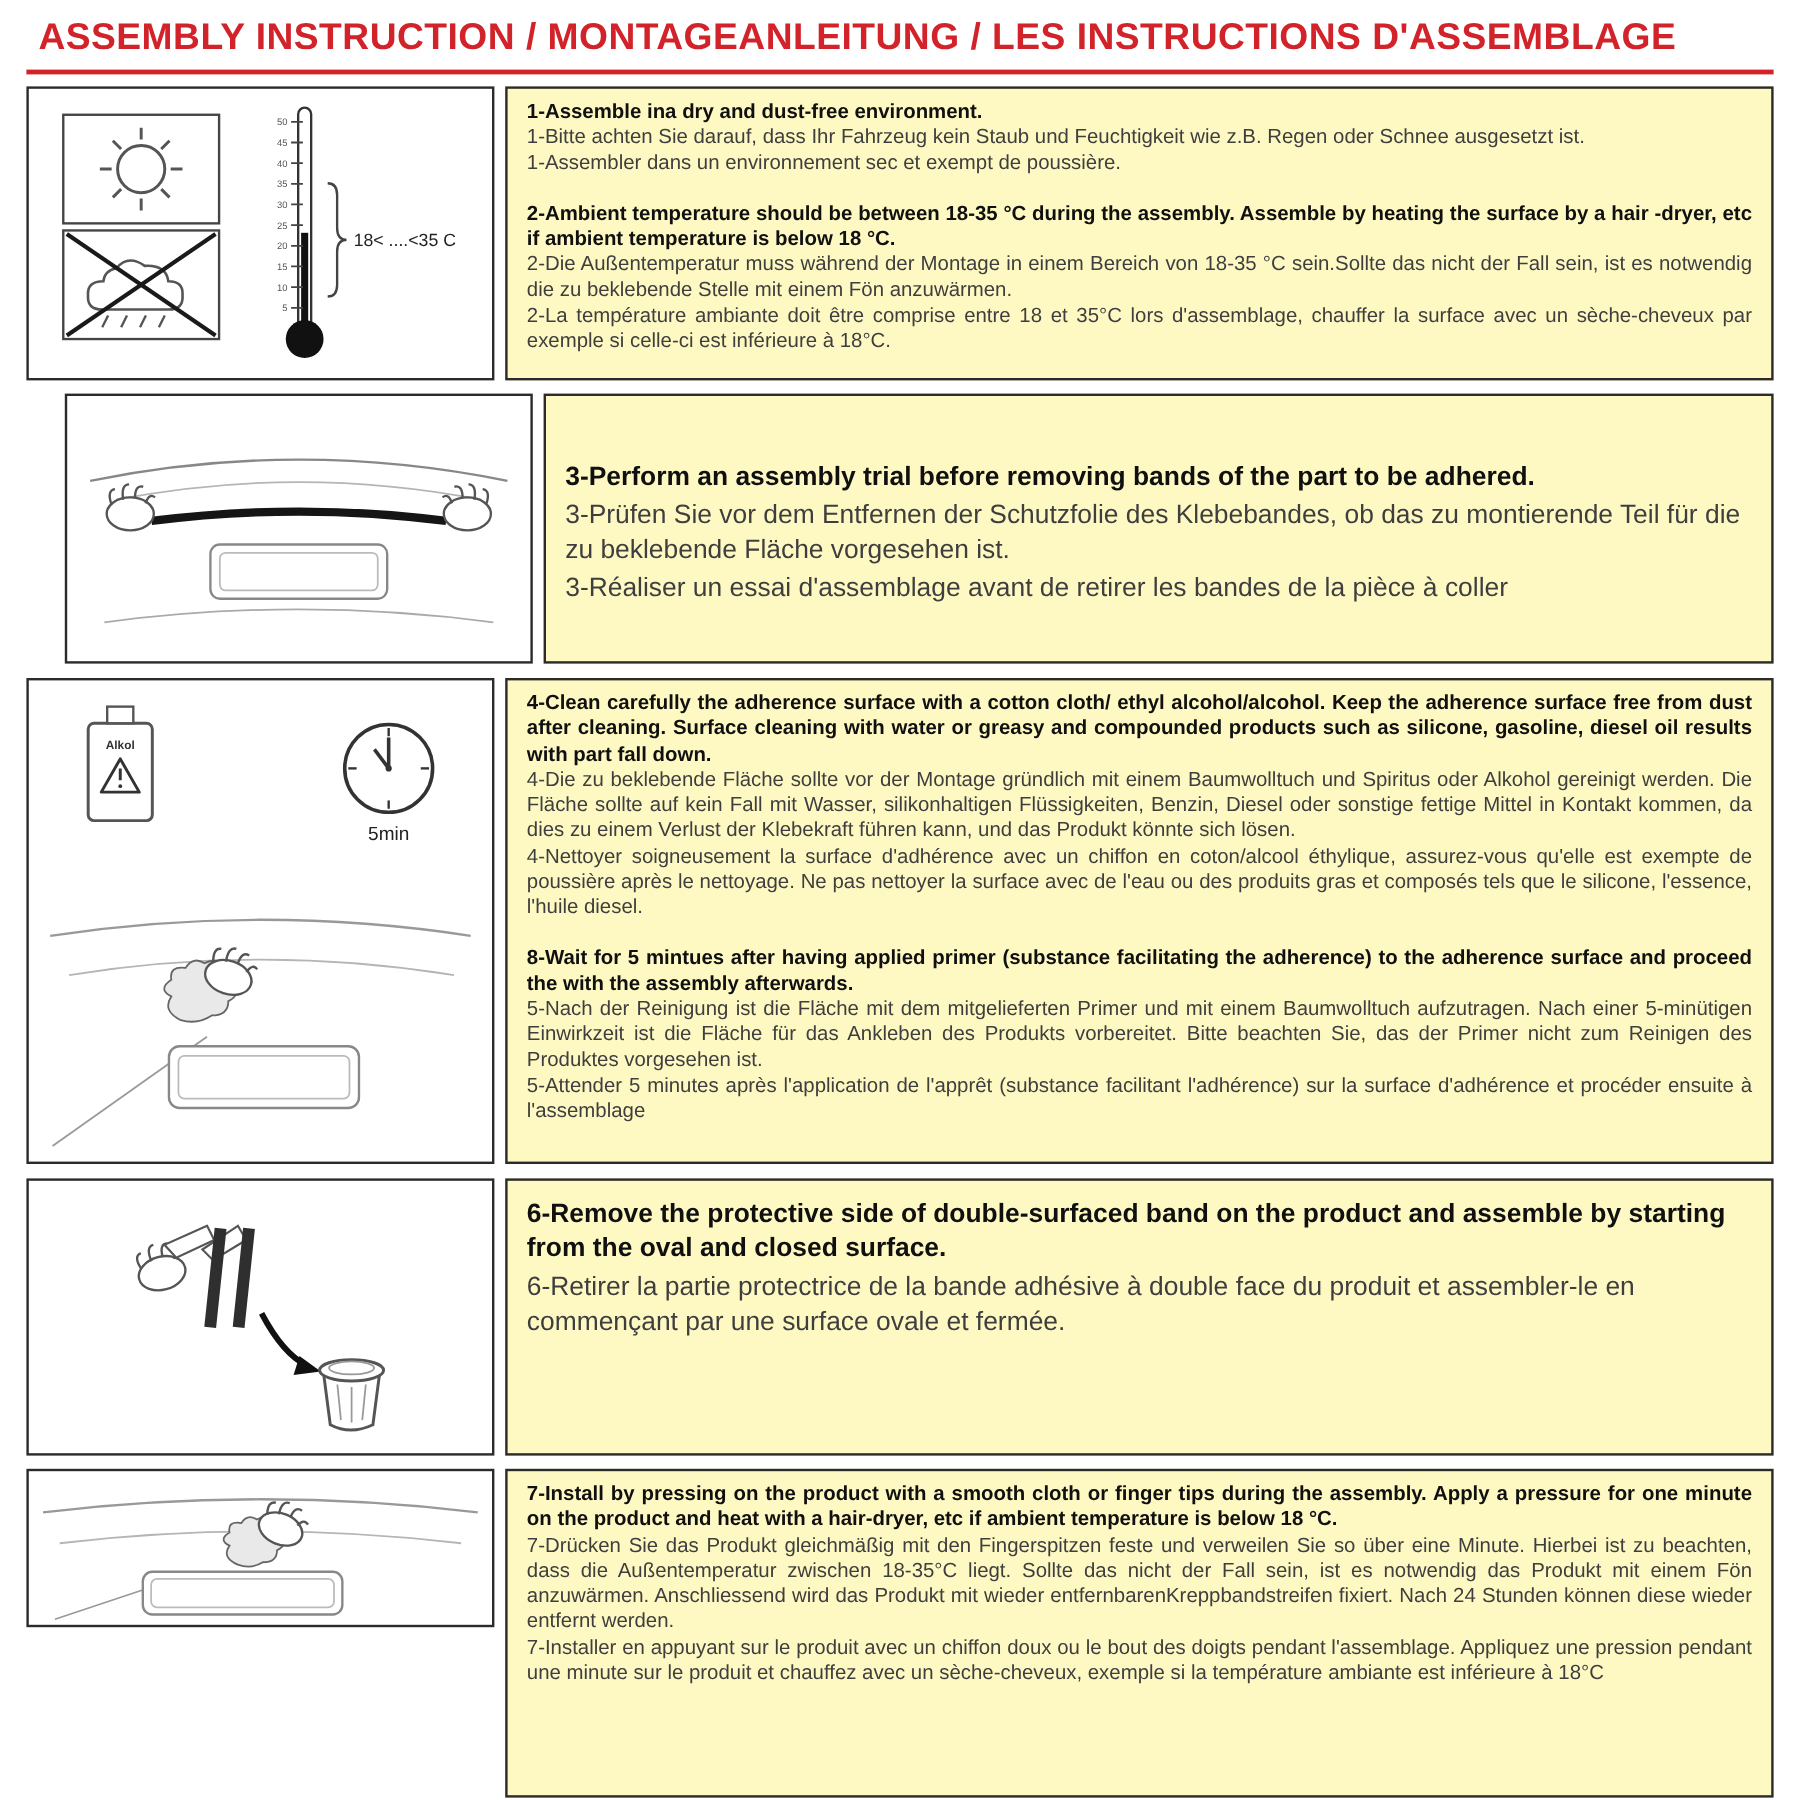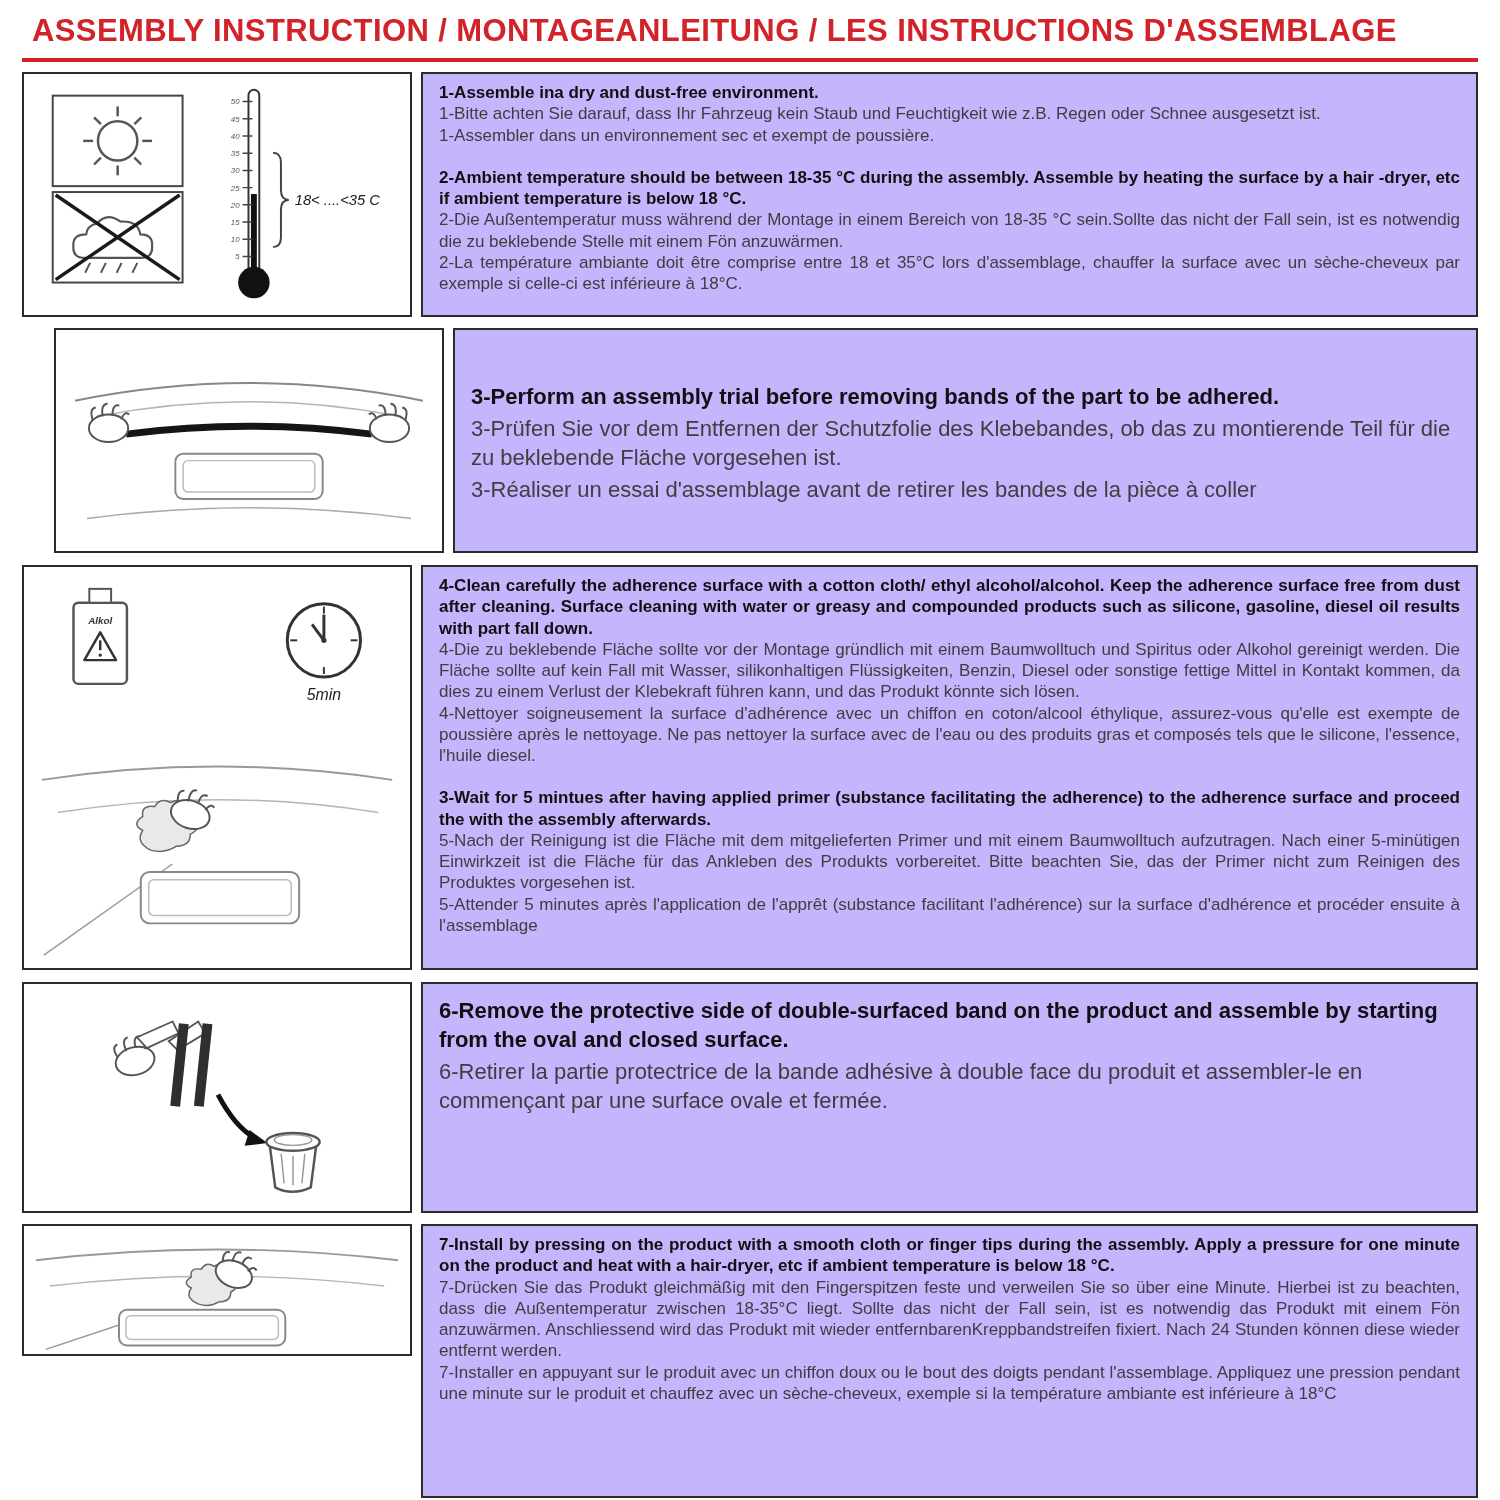--- a/index.html
+++ b/index.html
@@ -25,28 +25,27 @@
   .row { display: flex; gap: 9px; margin-bottom: 11px; }
   .row1 { height: 245px; }
   .row2 { height: 225px; margin-bottom: 12px; padding-left: 32px; }
   .row3 { height: 405px; margin-bottom: 12px; }
   .row4 { height: 231px; }
   .row5 { height: 274px; }
   .iconbox {
     width: 390px; min-width: 390px;
     border: 2px solid #2b2b2b;
     background: #fff;
-    font-style: italic;
   }
   .row5 .iconbox { height: 132px; align-self: flex-start; }
   .iconbox svg { display: block; width: 100%; height: 100%; }
   .textbox {
     flex: 1;
     border: 2px solid #2b2b2b;
-    background: #c4b5fd;
+    background: #fef9c3;
     padding: 8px 16px;
     overflow: hidden;
   }
   .t-sm { font-size: 17px; line-height: 1.25; }
   .t-sm p { text-align: justify; }
   .t-lg { font-size: 22px; line-height: 1.32; }
   .t-lg p { margin-bottom: 3px; }
   .pad-mid { padding-top: 52px; }
   .pad-mid2 { padding-top: 12px; }
   p { color: #3e3e3e; }
@@ -200,21 +199,21 @@
             <ellipse cx="0" cy="0" rx="20" ry="14" fill="#fff" stroke="#555" stroke-width="2"></ellipse>
             <path d="M-16,-8 q-4,-12 3,-13 M-6,-12 q-2,-13 5,-13 M4,-13 q0,-12 7,-10 M13,-9 q3,-9 8,-5" fill="none" stroke="#555" stroke-width="2"></path>
           </g>
         </g>
       </svg>
     </div>
     <div class="textbox t-sm">
       <p class="b">4-Clean carefully the adherence surface with a cotton cloth/ ethyl alcohol/alcohol. Keep the adherence surface free from dust after cleaning. Surface cleaning with water or greasy and compounded products such as silicone, gasoline, diesel oil results with part fall down.</p>
       <p>4-Die zu beklebende Fläche sollte vor der Montage gründlich mit einem Baumwolltuch und Spiritus oder Alkohol gereinigt werden. Die Fläche sollte auf kein Fall mit Wasser, silikonhaltigen Flüssigkeiten, Benzin, Diesel oder sonstige fettige Mittel in Kontakt kommen, da dies zu einem Verlust der Klebekraft führen kann, und das Produkt könnte sich lösen.</p>
       <p>4-Nettoyer soigneusement la surface d'adhérence avec un chiffon en coton/alcool éthylique, assurez-vous qu'elle est exempte de poussière après le nettoyage. Ne pas nettoyer la surface avec de l'eau ou des produits gras et composés tels que le silicone, l'essence, l'huile diesel.</p>
-      <p class="b gap">3-Wait for 5 mintues after having applied primer (substance facilitating the adherence) to the adherence surface and proceed the with the assembly afterwards.</p>
+      <p class="b gap">8-Wait for 5 mintues after having applied primer (substance facilitating the adherence) to the adherence surface and proceed the with the assembly afterwards.</p>
       <p>5-Nach der Reinigung ist die Fläche mit dem mitgelieferten Primer und mit einem Baumwolltuch aufzutragen. Nach einer 5-minütigen Einwirkzeit ist die Fläche für das Ankleben des Produkts vorbereitet. Bitte beachten Sie, das der Primer nicht zum Reinigen des Produktes vorgesehen ist.</p>
       <p>5-Attender 5 minutes après l'application de l'apprêt (substance facilitant l'adhérence) sur la surface d'adhérence et procéder ensuite à l'assemblage</p>
     </div>
   </div>
 
   <div class="row row4">
     <div class="iconbox">
       <svg viewBox="0 0 390 230" preserveAspectRatio="xMidYMid meet">
         <g transform="translate(112,78) rotate(-15)">
           <ellipse cx="0" cy="0" rx="20" ry="14" fill="#fff" stroke="#555" stroke-width="2"></ellipse>

